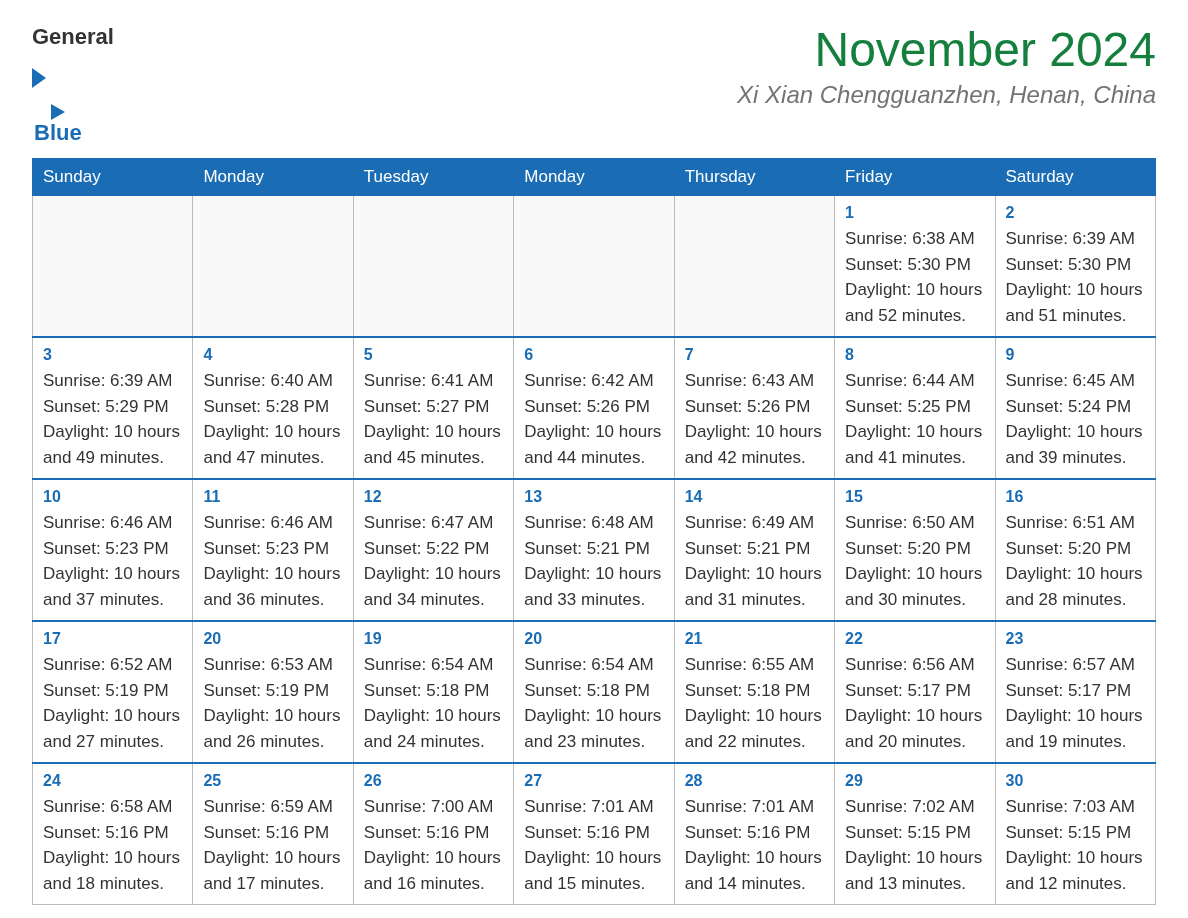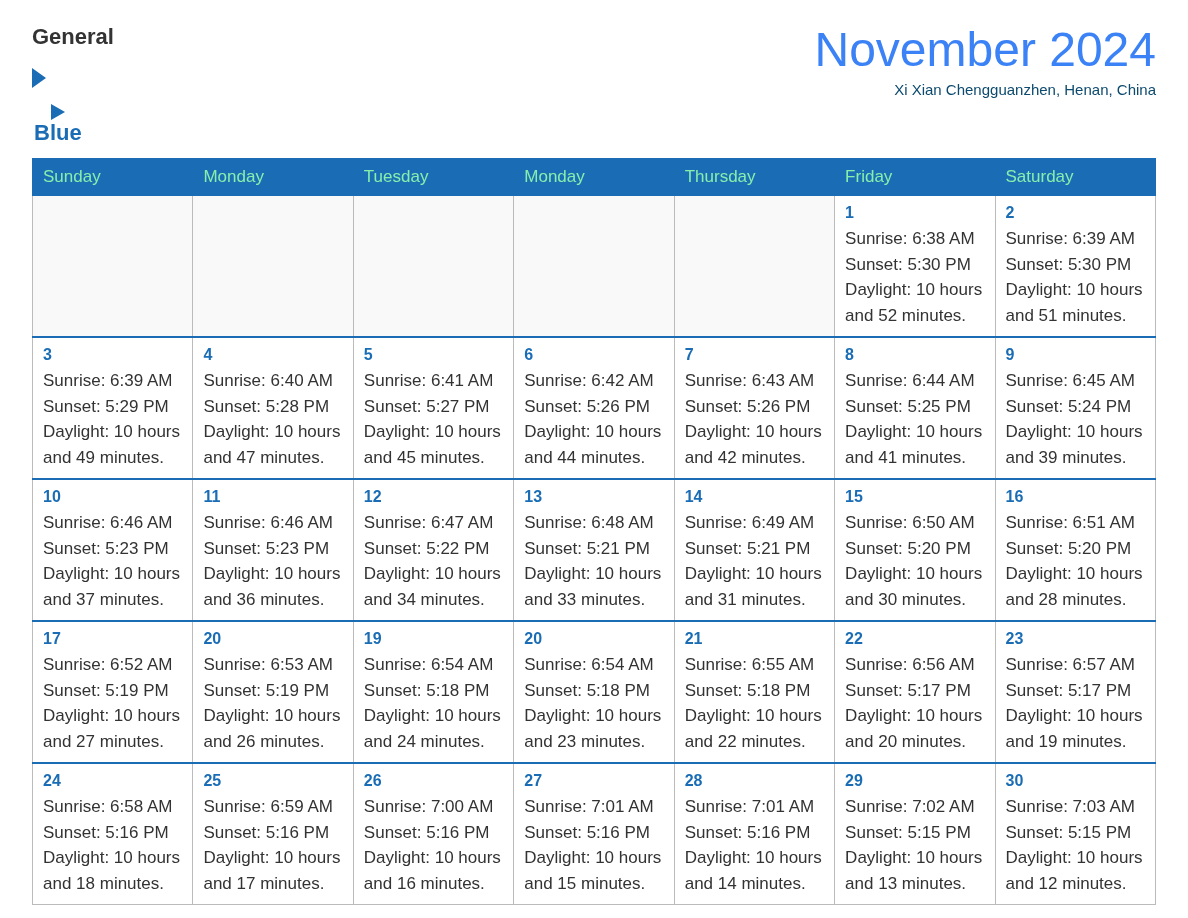--- a/index.html
+++ b/index.html
@@ -38,36 +38,37 @@
       font-size: 22px;
       font-weight: bold;
       color: #1a6db5;
     }
     .title-block {
       text-align: right;
     }
     .month-year {
       font-size: 48px;
       font-weight: normal;
-      color: #3b82f6;
+      color: #15803d;
       line-height: 1.1;
     }
     .location {
-      font-size: 15px;
-      color: #0c4a6e;
+      font-size: 24px;
+      color: #737373;
       margin-top: 4px;
+      font-style: italic;
     }
     .calendar {
       width: 100%;
       border-collapse: collapse;
       margin-top: 12px;
     }
     .calendar th {
       background: #1a6db5;
-      color: #86efac;
+      color: #ffffff;
       font-size: 17px;
       font-weight: normal;
       padding: 8px 10px;
       text-align: left;
       border: 1px solid #1a6db5;
     }
     .calendar td {
       vertical-align: top;
       border: 1px solid #bbb;
       padding: 8px 10px;

